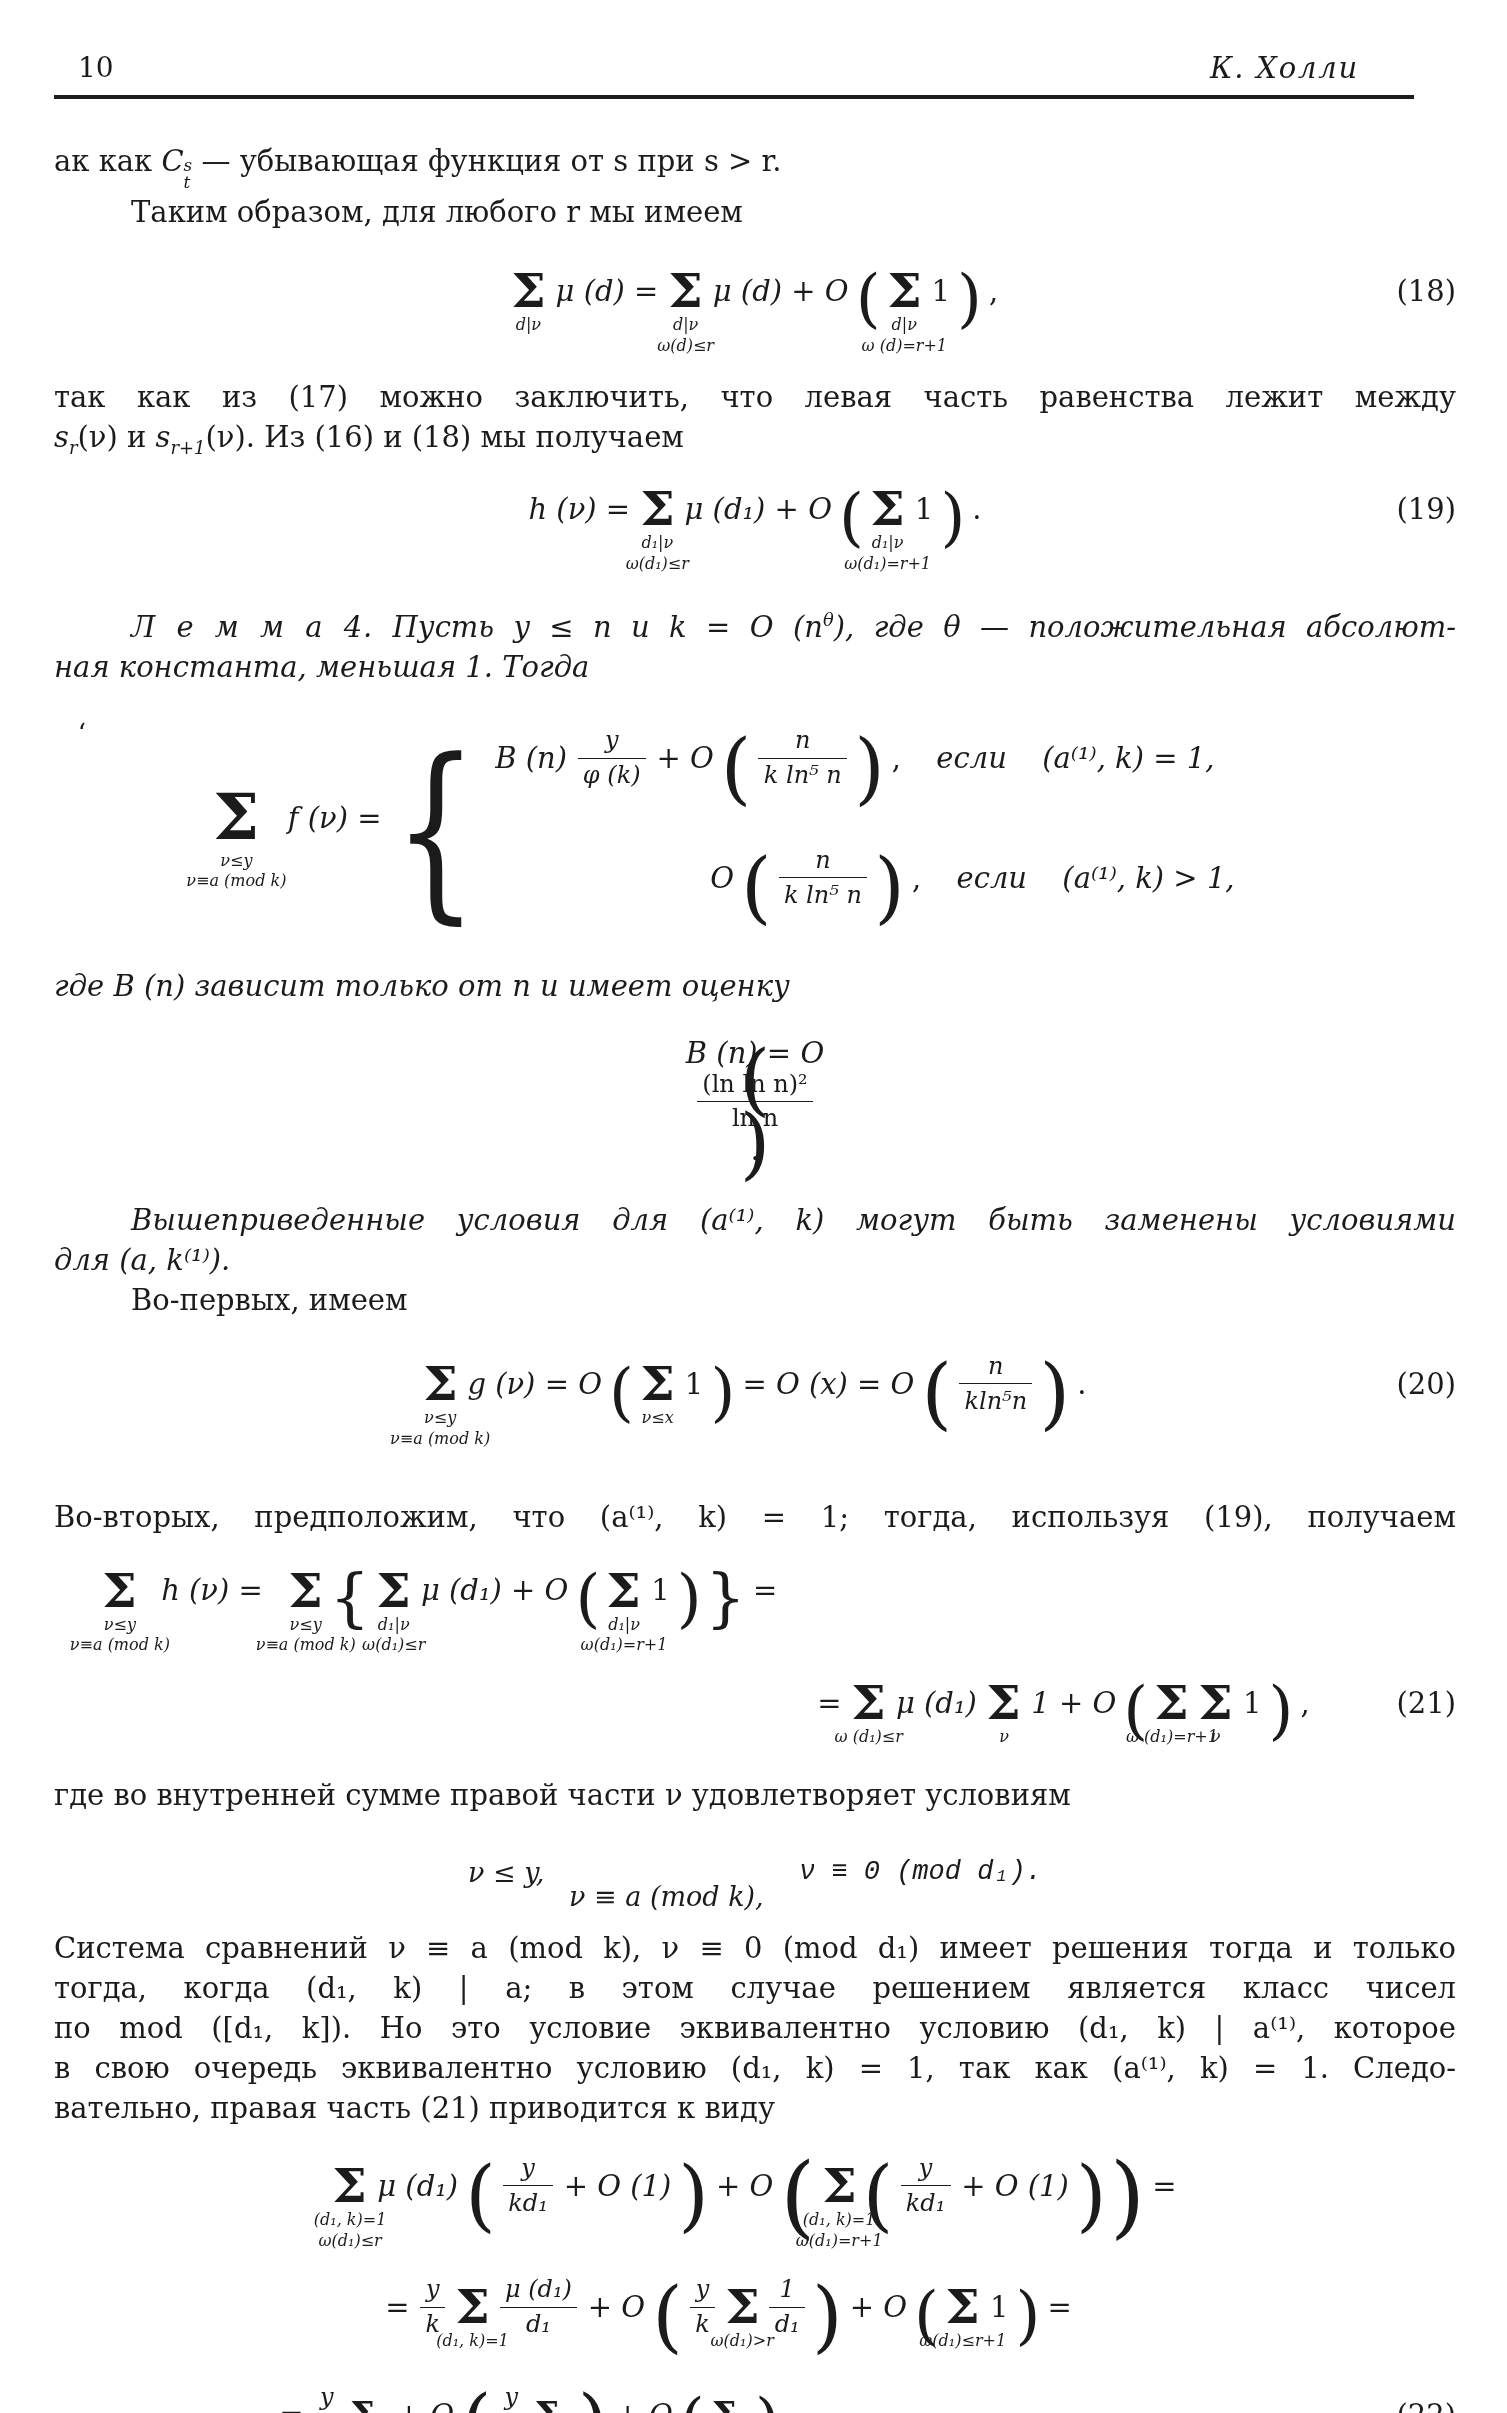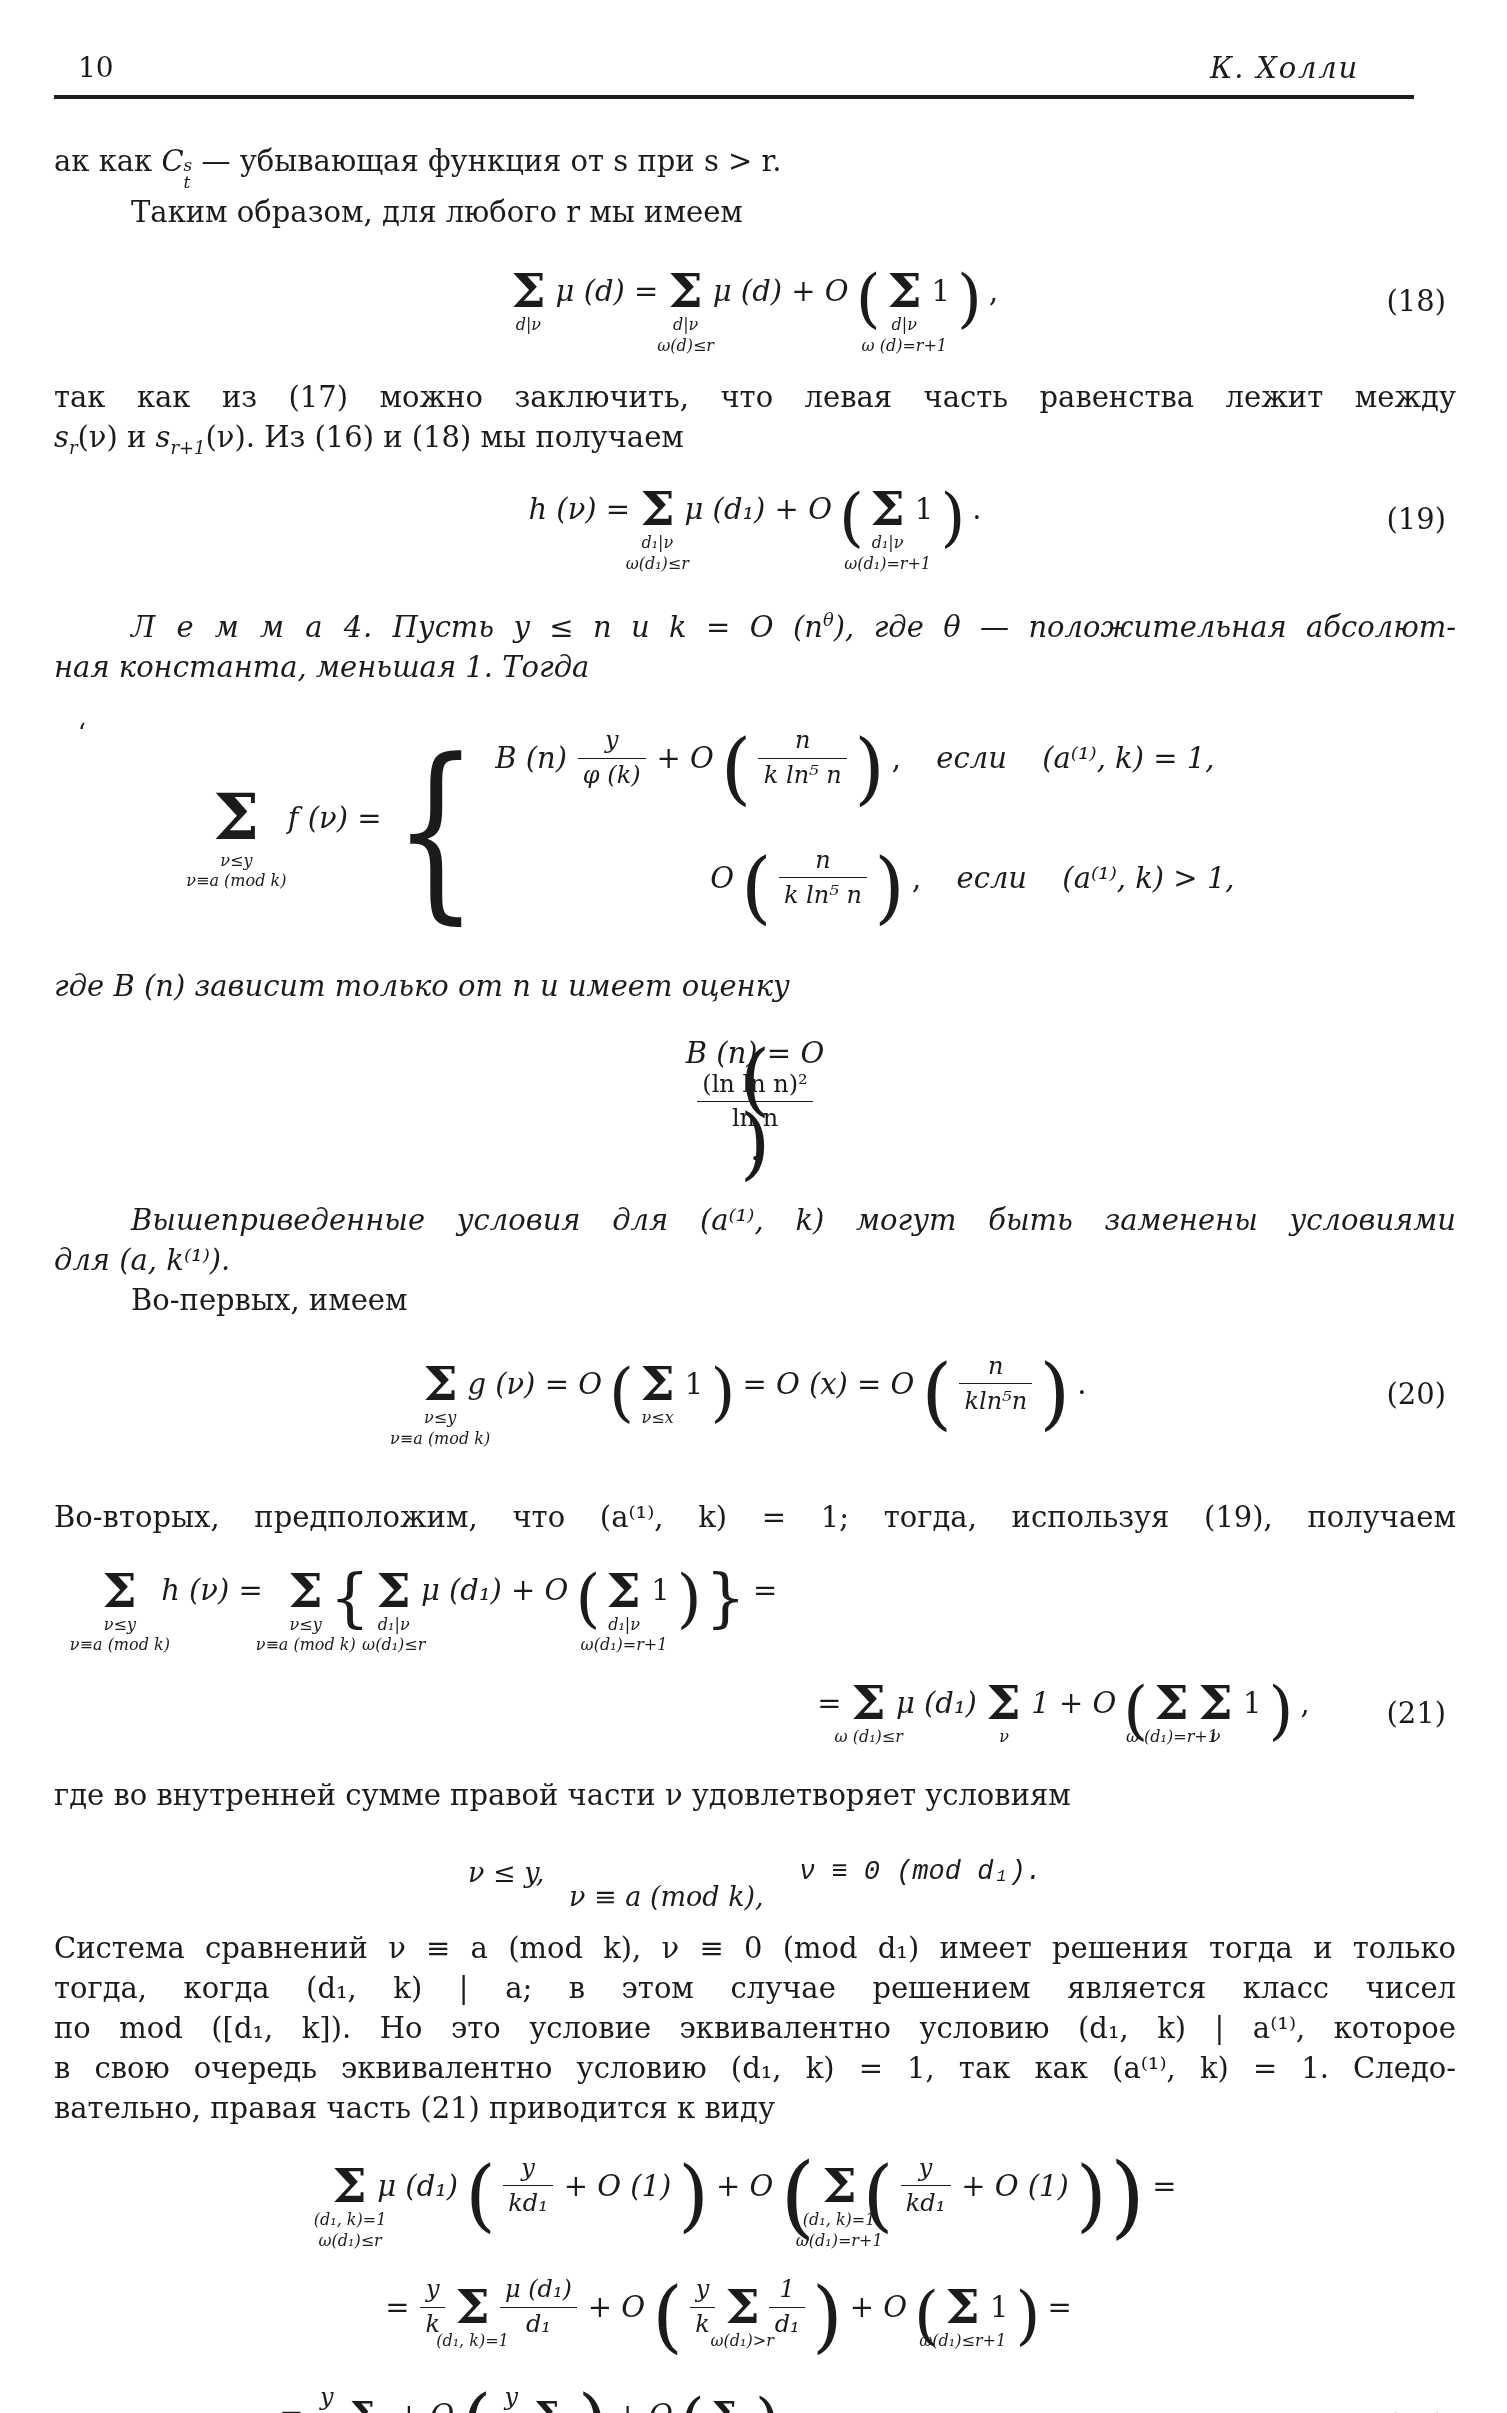--- a/index.html
+++ b/index.html
@@ -20,21 +20,21 @@
   .ind{text-indent:77px;}
   .just{text-align:justify;text-align-last:justify;}
   .it{font-style:italic;}
   .mi{font-style:italic;}
   sub,sup{font-size:62%;line-height:0;}
   .lem-label{letter-spacing:0.9px;}
   
   .eq{position:relative;display:flex;align-items:center;justify-content:center;
       font-size:29px;font-style:italic;white-space:nowrap;}
   .eq > *{margin:0 5.3px;}
-  .eq .no{position:absolute;right:0;top:50%;transform:translateY(-50%);font-style:normal;margin:10px;}
+  .eq .no{position:absolute;right:0;top:50%;transform:translateY(-50%);font-style:normal;margin:0;}
   .rm{font-style:normal;}
   
   .sm{position:relative;display:inline-block;text-align:center;font-style:normal;}
   .sg{display:block;font-size:47px;line-height:.92;font-weight:bold;transform:scaleX(1.04);}
   .sg-big{font-size:63px;line-height:.95;}
   .lms{position:absolute;top:calc(100% + 2.6px);left:50%;transform:translateX(-50%);
        font-size:16px;line-height:1.3;font-style:italic;white-space:nowrap;font-weight:normal;}
   .lm{display:block;}
   
   .fr{display:inline-block;vertical-align:middle;text-align:center;font-size:24px;line-height:1.12;}

